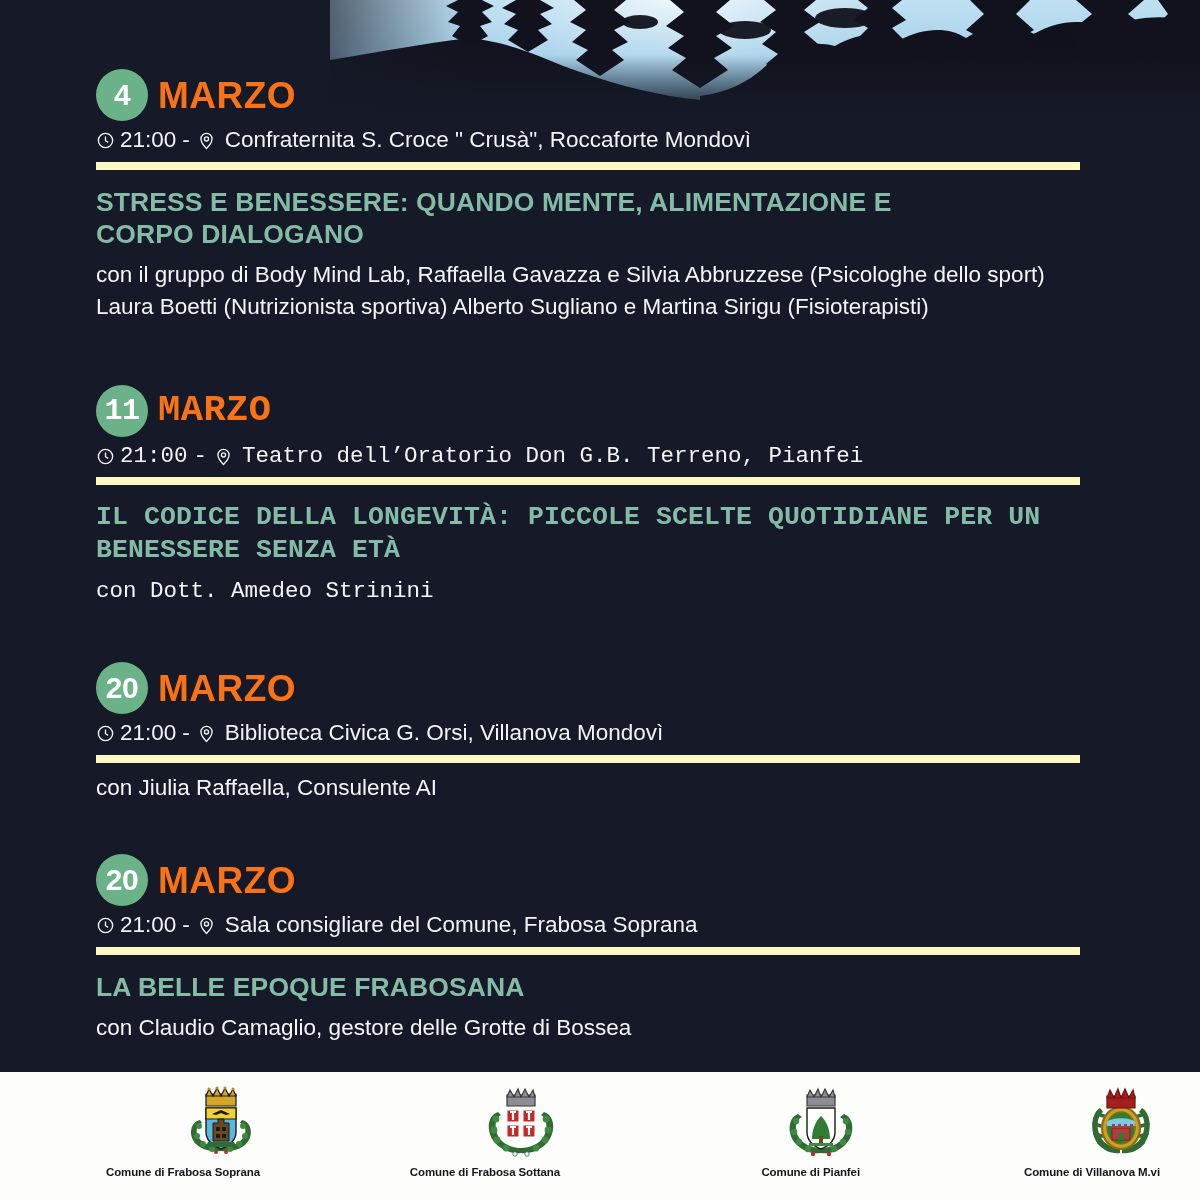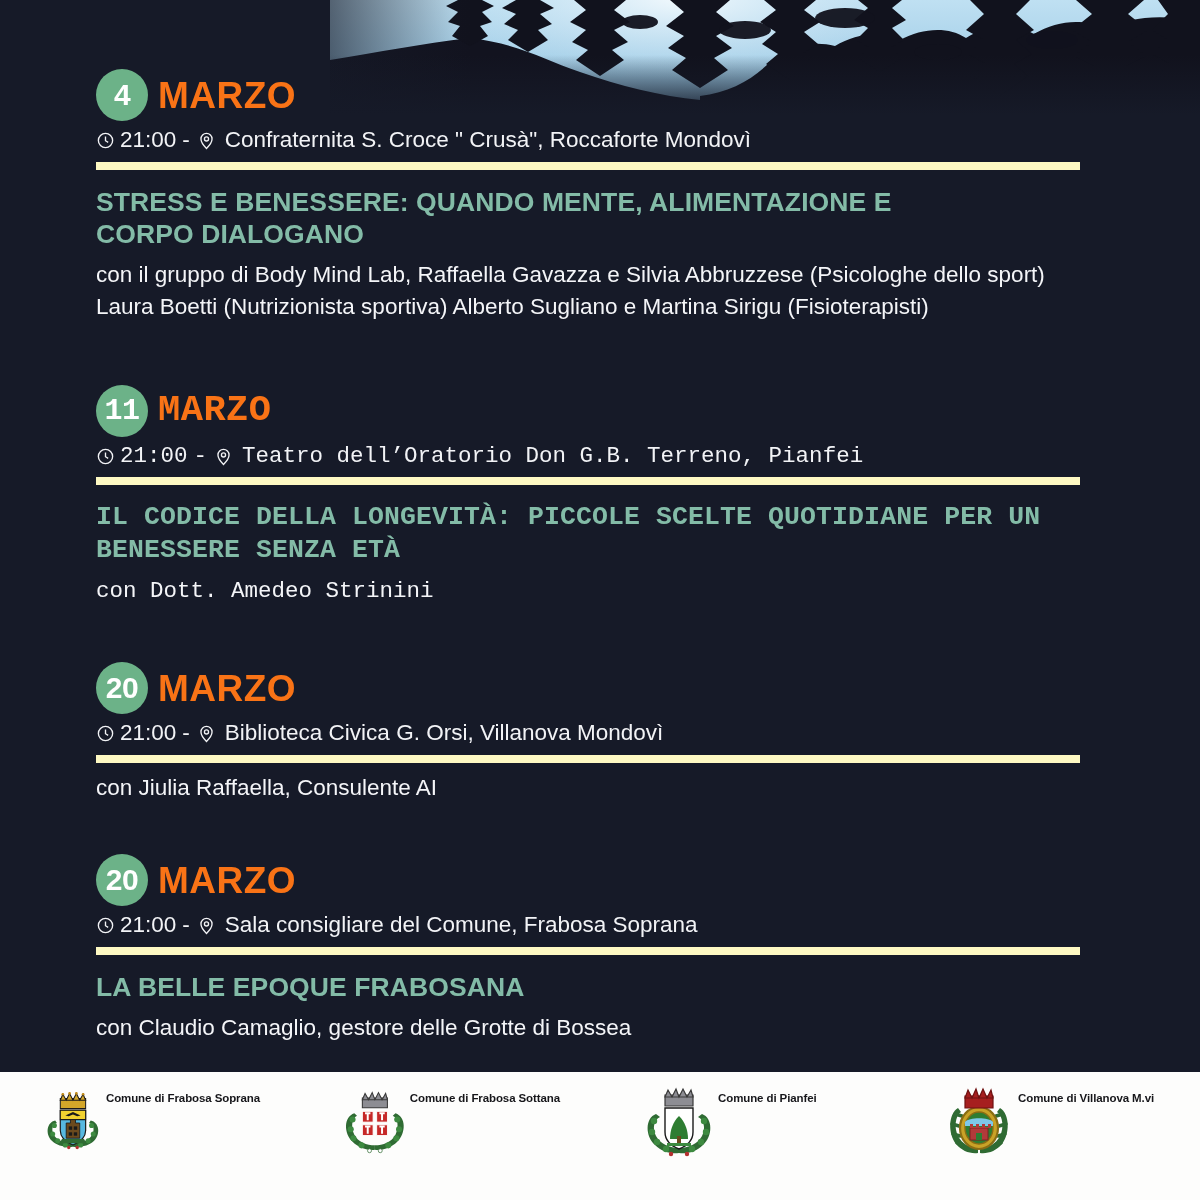--- a/index.html
+++ b/index.html
@@ -127,22 +127,22 @@
     background: #fdfdfc;
     display: flex;
     align-items: flex-start;
     justify-content: space-around;
     box-sizing: border-box;
     padding-top: 14px;
   }
   .crest-item {
     width: 220px;
     display: flex;
-    flex-direction: row;
-    align-items: flex-start;
+    flex-direction: column;
+    align-items: flex-end;
   }
   .crest-art {
     width: 78px;
     height: 74px;
     display: block;
   }
   .crest-label {
     margin-top: 6px;
     font-size: 11.5px;
     font-weight: bold;

